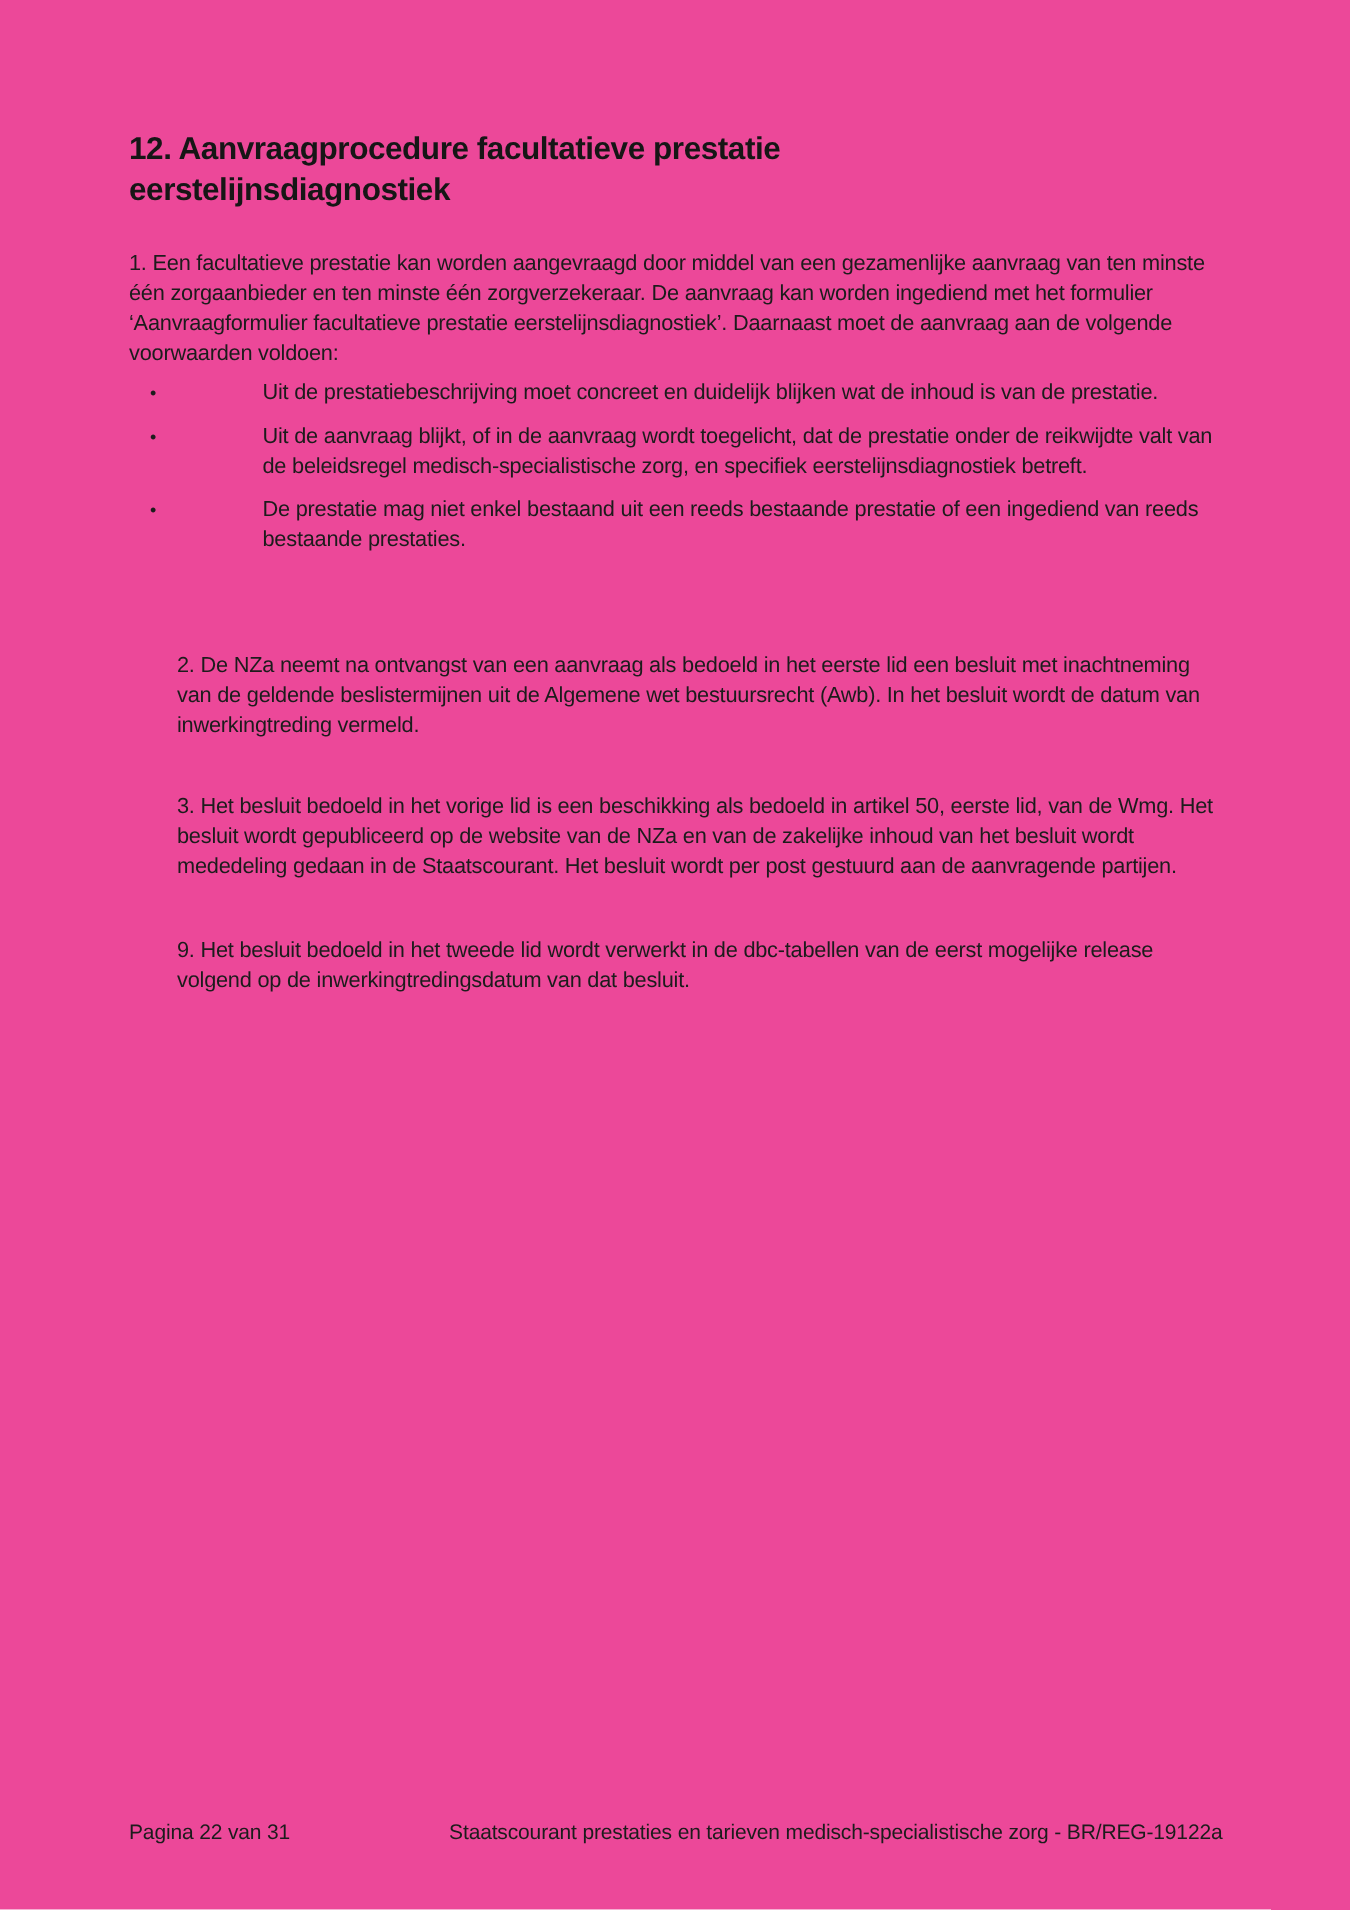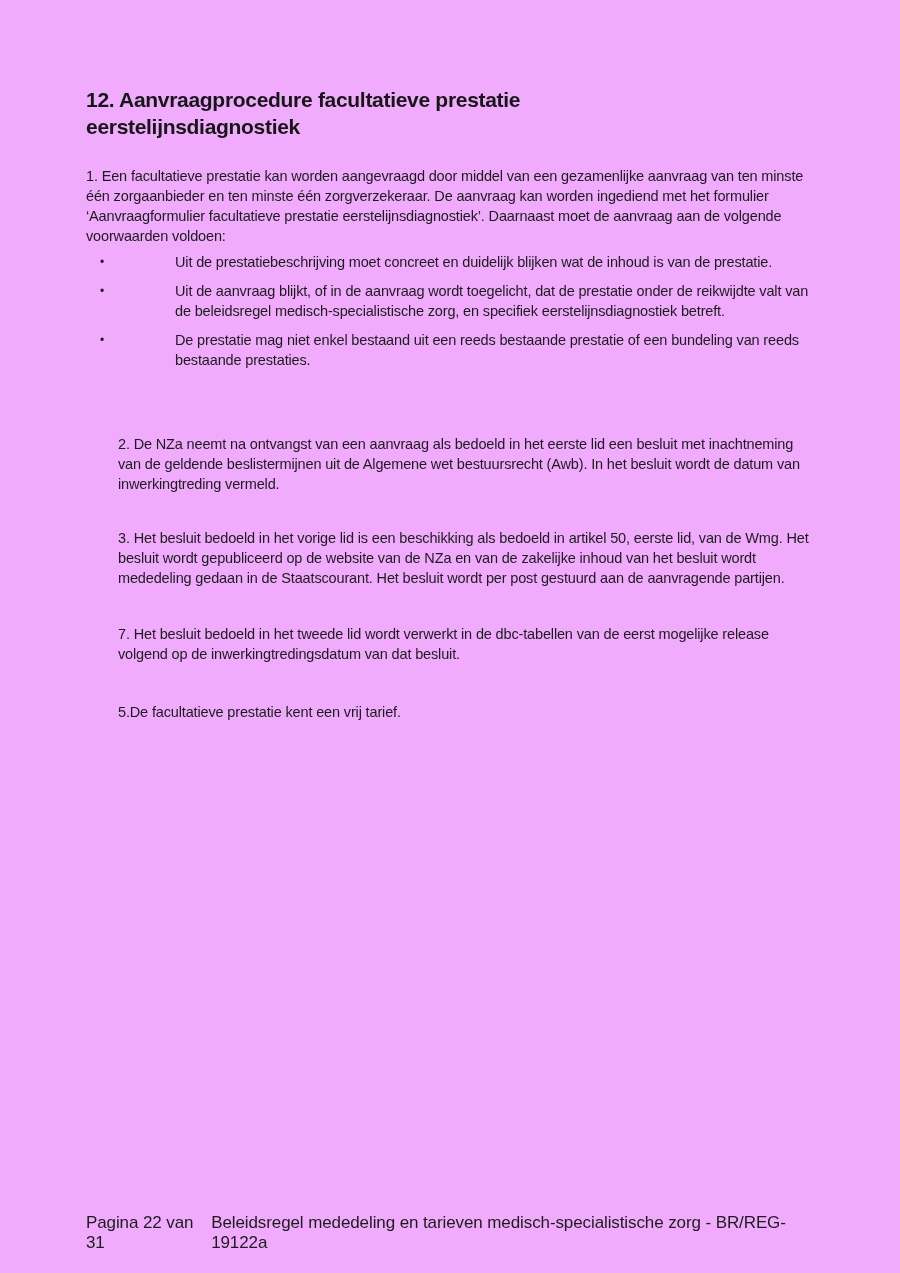--- a/index.html
+++ b/index.html
@@ -4,21 +4,21 @@
 <style>
   * { margin: 0; padding: 0; box-sizing: border-box; }
   html, body {
     background: #ffffff;
     font-family: "Liberation Sans", sans-serif;
   }
   .page {
     position: relative;
     width: 900px;
     height: 1273px;
-    background: #f0abfc;
+    background: #ec4899;
     overflow: hidden;
   }
   .content {
     position: absolute;
     left: 86px;
     top: 86px;
     width: 732px;
     color: #1c1c1c;
   }
   .doc-title {
@@ -66,21 +66,21 @@
   .para-gap-3 { margin-bottom: 36px; }
   .para-gap-4 { margin-bottom: 38px; }
   .footer {
     position: absolute;
     left: 86px;
     right: 85px;
     top: 1213px;
     display: flex;
     justify-content: space-between;
     align-items: baseline;
-    font-size: 17px;
+    font-size: 14px;
     letter-spacing: -0.1px;
     color: #1c1c1c;
   }
 </style>
 </head>
 <body>
 
 <div class="page">
   <div class="content">
 
@@ -92,31 +92,30 @@
       <div class="bullet-item">
         <span class="bullet-marker">•</span>
         <span class="body-text bullet-text">Uit de prestatiebeschrijving moet concreet en duidelijk blijken wat de inhoud is van de prestatie.</span>
       </div>
       <div class="bullet-item">
         <span class="bullet-marker">•</span>
         <span class="body-text bullet-text">Uit de aanvraag blijkt, of in de aanvraag wordt toegelicht, dat de prestatie onder de reikwijdte valt van de beleidsregel medisch-specialistische zorg, en specifiek eerstelijnsdiagnostiek betreft.</span>
       </div>
       <div class="bullet-item">
         <span class="bullet-marker">•</span>
-        <span class="body-text bullet-text">De prestatie mag niet enkel bestaand uit een reeds bestaande prestatie of een bundeling van reeds bestaande prestaties.</span>
+        <span class="body-text bullet-text">De prestatie mag niet enkel bestaand uit een reeds bestaande prestatie of een ingediend van reeds bestaande prestaties.</span>
       </div>
     </div>
 
     <p class="body-text numbered-paragraph para-gap-2">2. De NZa neemt na ontvangst van een aanvraag als bedoeld in het eerste lid een besluit met inachtneming van de geldende beslistermijnen uit de Algemene wet bestuursrecht (Awb). In het besluit wordt de datum van inwerkingtreding vermeld.</p>
 
     <p class="body-text numbered-paragraph para-gap-3">3. Het besluit bedoeld in het vorige lid is een beschikking als bedoeld in artikel 50, eerste lid, van de Wmg. Het besluit wordt gepubliceerd op de website van de NZa en van de zakelijke inhoud van het besluit wordt mededeling gedaan in de Staatscourant. Het besluit wordt per post gestuurd aan de aanvragende partijen.</p>
 
-    <p class="body-text numbered-paragraph para-gap-4">7. Het besluit bedoeld in het tweede lid wordt verwerkt in de dbc-tabellen van de eerst mogelijke release volgend op de inwerkingtredingsdatum van dat besluit.</p>
+    <p class="body-text numbered-paragraph para-gap-4">9. Het besluit bedoeld in het tweede lid wordt verwerkt in de dbc-tabellen van de eerst mogelijke release volgend op de inwerkingtredingsdatum van dat besluit.</p>
 
-    <p class="body-text numbered-paragraph">5.De facultatieve prestatie kent een vrij tarief.</p>
 
   </div>
 
   <div class="footer">
     <span>Pagina 22 van 31</span>
-    <span>Beleidsregel mededeling en tarieven medisch-specialistische zorg - BR/REG-19122a</span>
+    <span>Staatscourant prestaties en tarieven medisch-specialistische zorg - BR/REG-19122a</span>
   </div>
 </div>
 
 </body></html>

